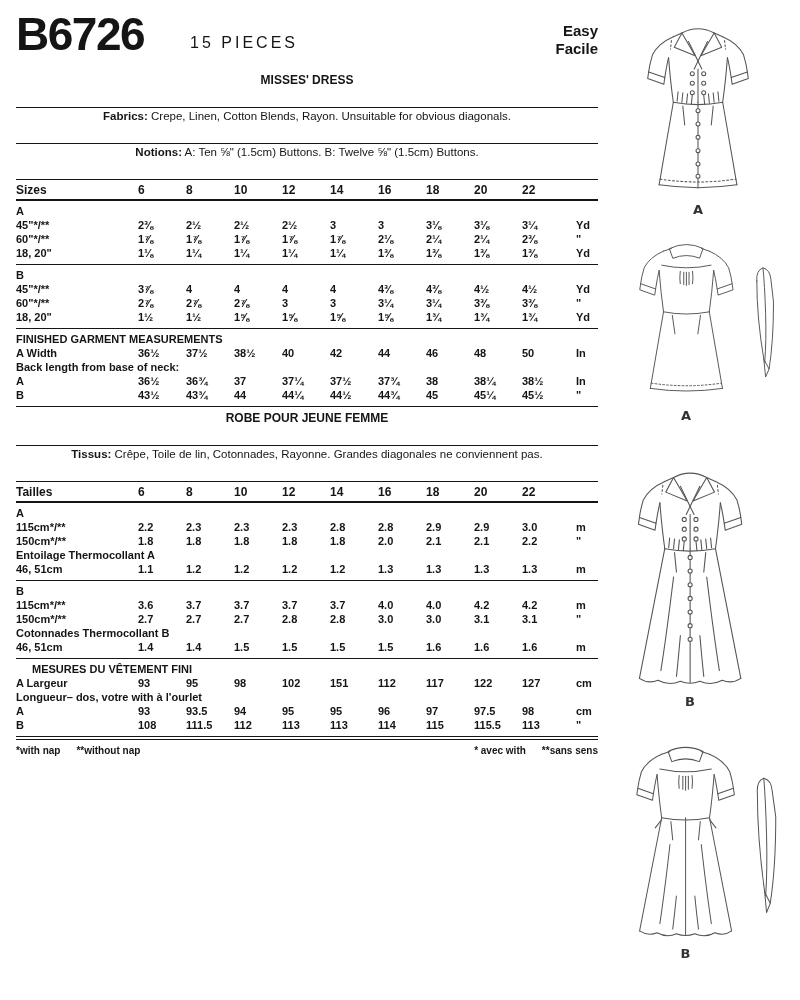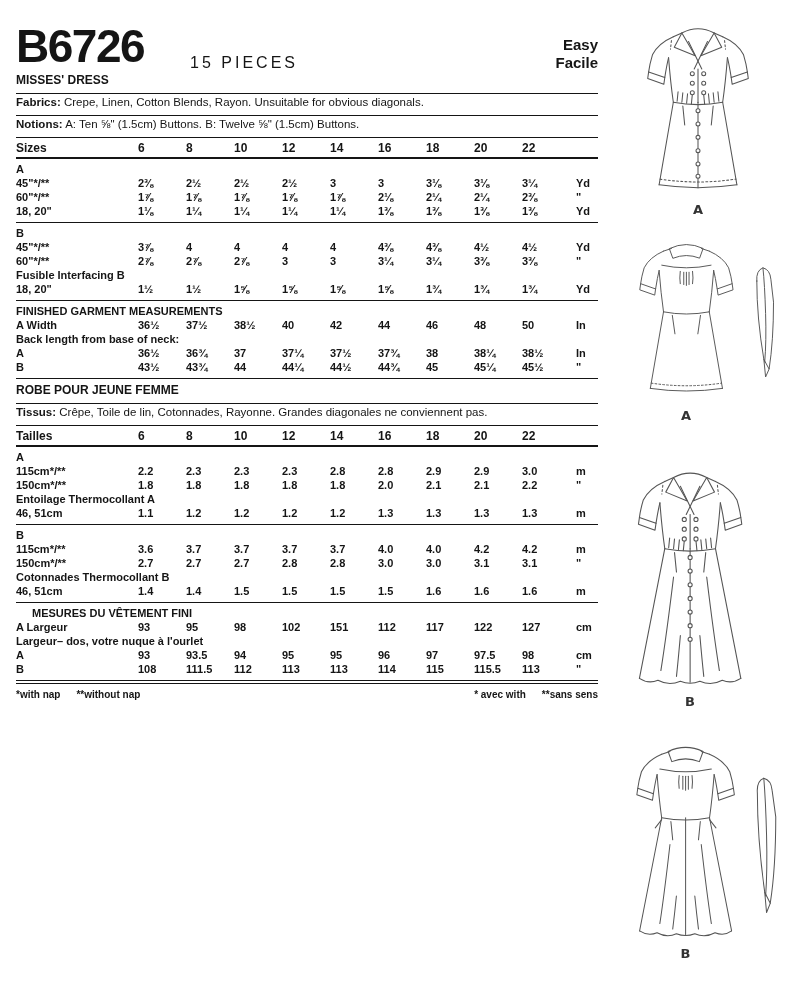--- a/index.html
+++ b/index.html
@@ -1,27 +1,27 @@
 <!DOCTYPE html>
 <html><head>
 <meta charset="utf-8">
 <style>
   html,body{margin:0;padding:0;background:#fff;}
   body{width:800px;height:1000px;font-family:"Liberation Sans",sans-serif;color:#151515;}
   .page{position:relative;width:800px;height:1000px;background:#fff;overflow:hidden;}
   .left{position:absolute;left:16px;top:8px;width:582px;}
 
   
-  .hdr{display:flex;align-items:flex-end;height:64px;}
+  .hdr{display:flex;align-items:flex-start;height:64px;}
   .pattern{font-size:46px;font-weight:800;letter-spacing:-1.5px;line-height:52px;}
   .pieces{font-size:16px;font-weight:500;letter-spacing:3px;margin-left:46px;margin-top:26px;}
   .diff{margin-left:auto;text-align:right;font-weight:700;font-size:15px;line-height:18px;margin-top:14px;}
 
   
-  .bar{border-bottom:1.6px solid #151515;padding:1px 0 6px;font-size:11.5px;line-height:14px;height:14px;white-space:nowrap;overflow:hidden;}
+  .bar{border-bottom:1.6px solid #151515;padding:1px 0 20px;font-size:11.5px;line-height:14px;height:14px;white-space:nowrap;overflow:hidden;text-align:center;}
   .ttl{font-weight:700;font-size:12px;}
   .lead{font-weight:700;}
   .rest{font-weight:400;}
 
   
   .stable{margin-top:1px;}
   .trow{display:grid;grid-template-columns:122px repeat(9,48px) 1fr;align-items:baseline;
         height:14px;line-height:14px;font-size:11px;font-weight:700;white-space:nowrap;}
   .trow.thead{height:18px;line-height:18px;font-size:12px;border-bottom:2.4px solid #151515;margin-bottom:3px;}
   .trow.rule-thin{padding-bottom:3px;border-bottom:1.4px solid #151515;margin-bottom:3px;height:15px;}
@@ -147,23 +147,20 @@
           <div class="tc">2⅞</div>
           <div class="tc">2⅞</div>
           <div class="tc">3</div>
           <div class="tc">3</div>
           <div class="tc">3¼</div>
           <div class="tc">3¼</div>
           <div class="tc">3⅜</div>
           <div class="tc">3⅜</div>
           <div class="tc tu">"</div>
         </div>
-        <div class="trow">
-          <div class="tc tl" style="grid-column: 1 / -1;">Fusible Interfacing B</div>
-        </div>
         <div class="trow rule-thin">
           <div class="tc tl">18, 20"</div>
           <div class="tc">1½</div>
           <div class="tc">1½</div>
           <div class="tc">1⅝</div>
           <div class="tc">1⅝</div>
           <div class="tc">1⅝</div>
           <div class="tc">1⅝</div>
           <div class="tc">1¾</div>
           <div class="tc">1¾</div>
@@ -339,21 +336,21 @@
           <div class="tc">98</div>
           <div class="tc">102</div>
           <div class="tc">151</div>
           <div class="tc">112</div>
           <div class="tc">117</div>
           <div class="tc">122</div>
           <div class="tc">127</div>
           <div class="tc tu">cm</div>
         </div>
         <div class="trow">
-          <div class="tc tl" style="grid-column: 1 / -1;">Largeur– dos, votre nuque à l'ourlet</div>
+          <div class="tc tl" style="grid-column: 1 / -1;">Longueur– dos, votre with à l'ourlet</div>
         </div>
         <div class="trow">
           <div class="tc tl">A</div>
           <div class="tc">93</div>
           <div class="tc">93.5</div>
           <div class="tc">94</div>
           <div class="tc">95</div>
           <div class="tc">95</div>
           <div class="tc">96</div>
           <div class="tc">97</div>

